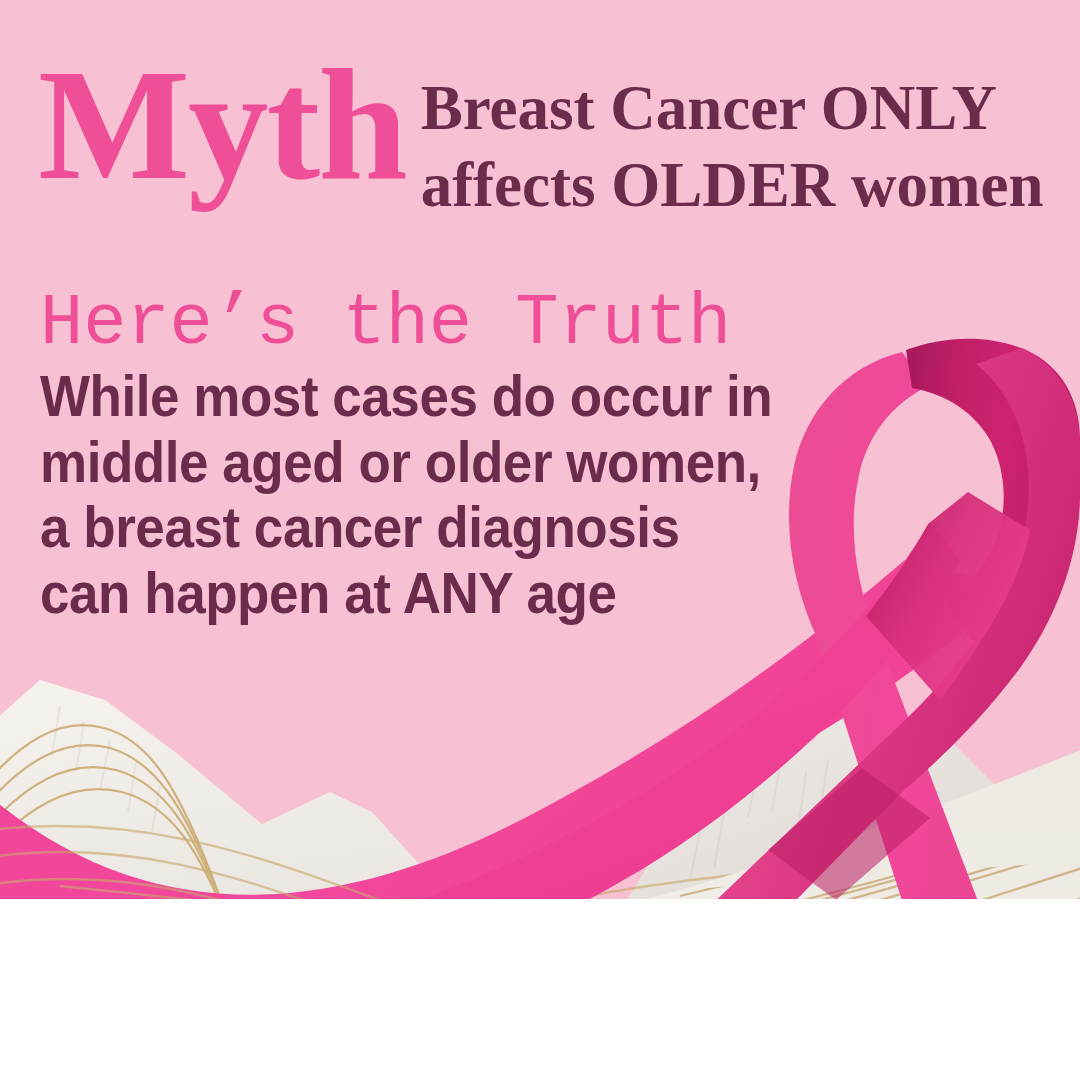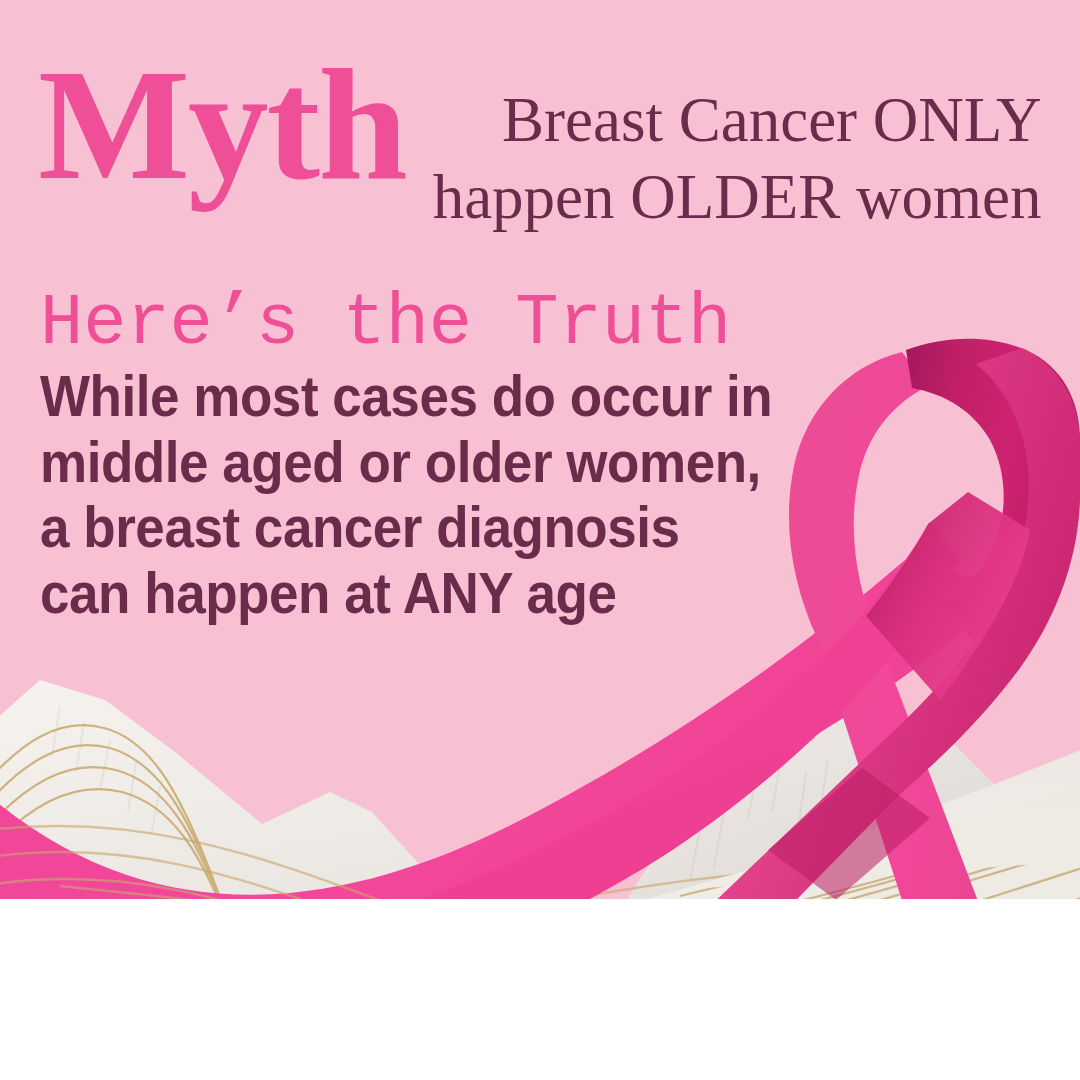--- a/index.html
+++ b/index.html
@@ -51,28 +51,28 @@
     color: #ee4f97;
     margin: 0;
     padding: 0;
     white-space: nowrap;
     transform: scaleX(1.02);
     transform-origin: left top;
   }
 
   .myth-claim {
     font-family: "Liberation Serif", "DejaVu Serif", serif;
-    font-weight: 400;
+    font-weight: 700;
     font-size: 63px;
     line-height: 1.22;
     color: #6b2b4b;
-    margin: 12px;
+    margin: 0;
     padding: 18px 0 0 22px;
     white-space: nowrap;
-    text-align: right;
+    text-align: left;
   }
   .myth-claim .line2 { display: block; }
 
   .truth-block {
     position: absolute;
     left: 40px;
     top: 288px;
     width: 830px;
   }
 
@@ -287,21 +287,21 @@
       <path fill="#B91D62" opacity="0.55" d="M 862,768 L 930,818 L 836,900 L 768,850 Z"></path>
     </g>
   </svg>
 
   <div id="content">
 
     <div class="headline-row">
       <div class="myth-word">Myth</div>
       <div class="myth-claim">
         <span class="line1">Breast Cancer ONLY</span>
-        <span class="line2">happen OLDER women</span>
+        <span class="line2">affects OLDER women</span>
       </div>
     </div>
 
     <div class="truth-block">
       <div class="truth-heading">Here’s the Truth</div>
       <div class="truth-body">
         <span>While most cases do occur in</span>
         <span>middle aged or older women,</span>
         <span>a breast cancer diagnosis</span>
         <span>can happen at ANY age</span>

